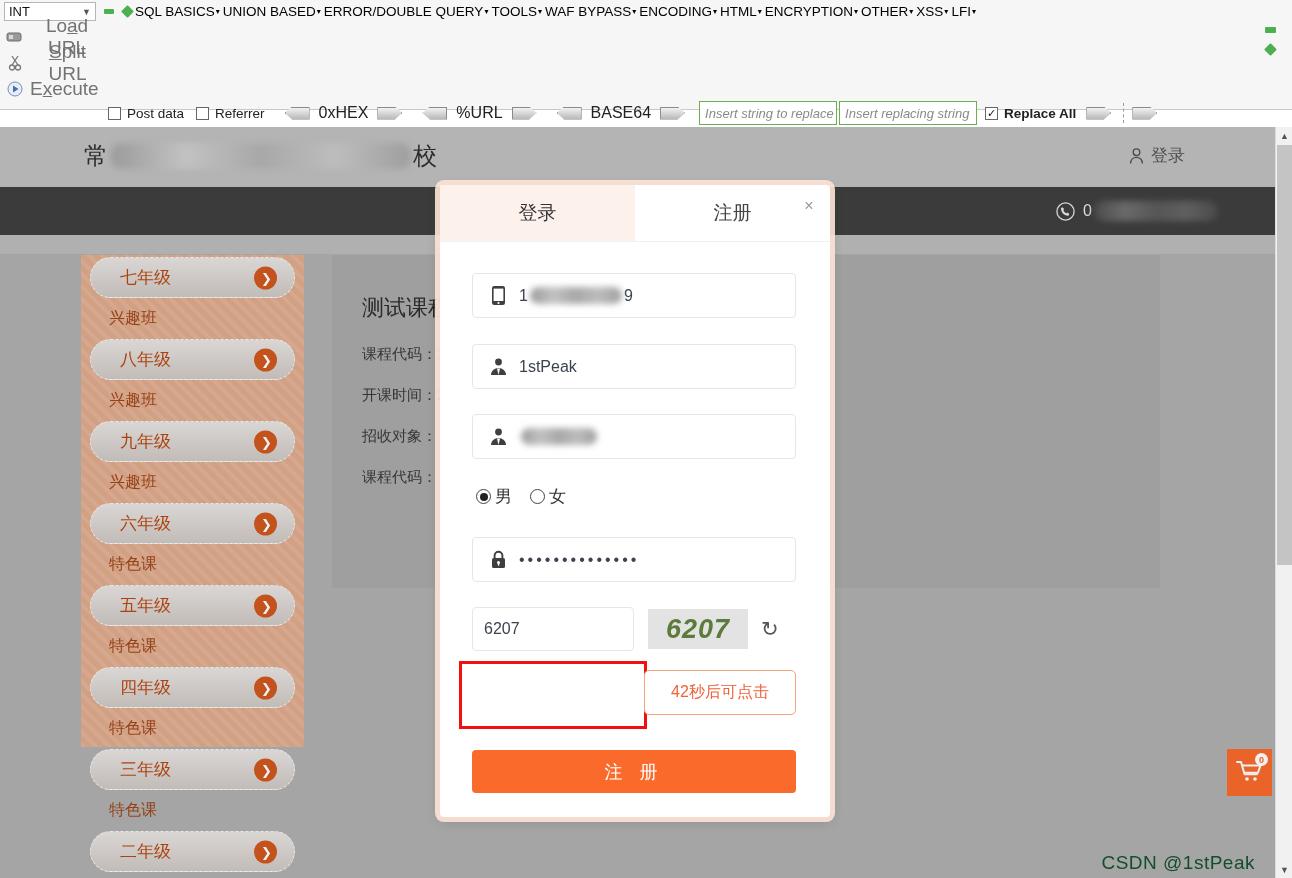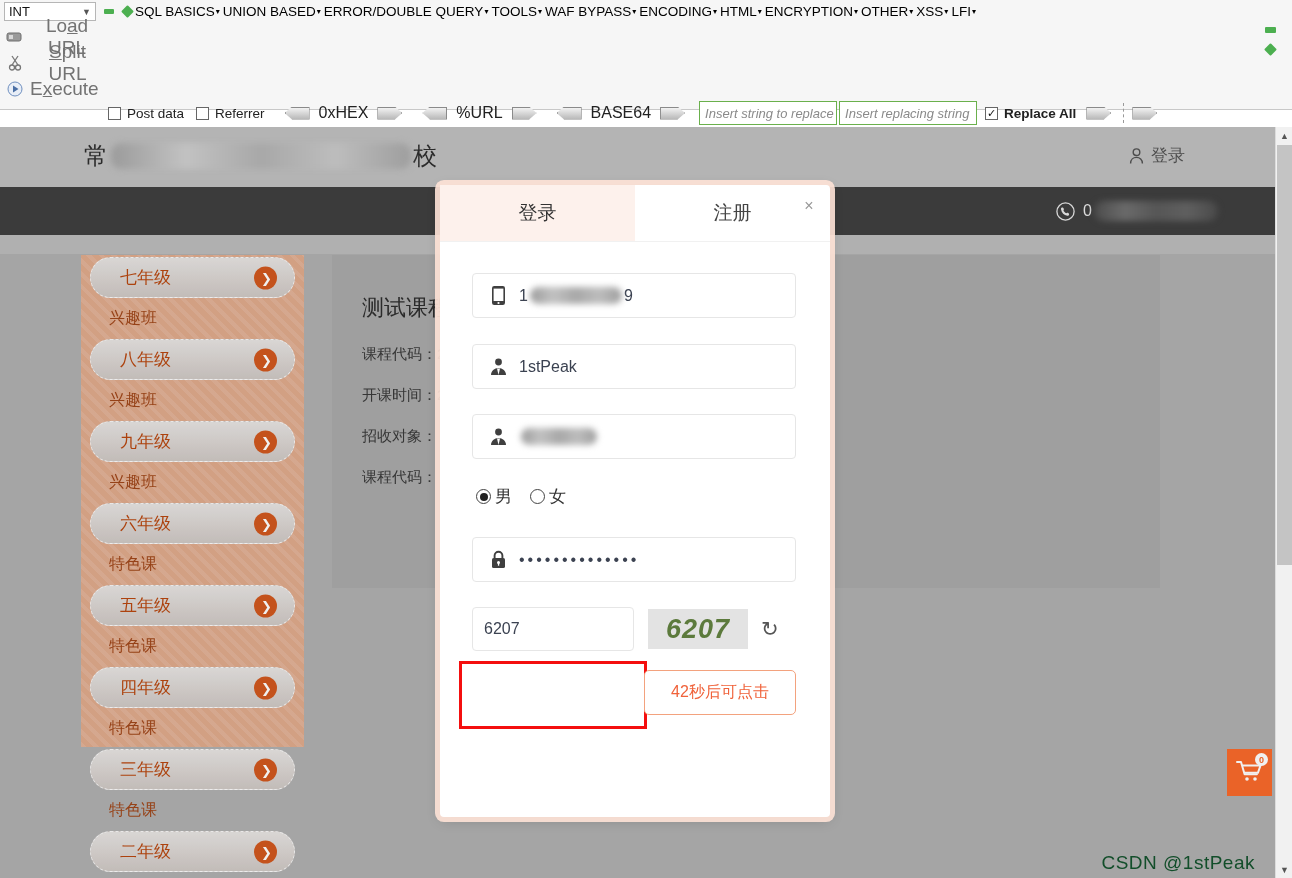--- a/index.html
+++ b/index.html
@@ -627,20 +627,23 @@
     </div>
     <div id="captcha-refresh">
       <span>↻</span>
     </div>
 
     <div id="f-sms-hl"></div>
     <div id="sms-btn">
       <span>42秒后可点击</span>
     </div>
 
+    <div id="submit-btn">
+      <span>注 册</span>
+    </div>
   </div>
 </div>
 
 <div id="scrollbar">
   <div id="sb-up">▲</div>
   <div id="sb-thumb"></div>
   <div id="sb-down">▼</div>
 </div>
 
 </body></html>

